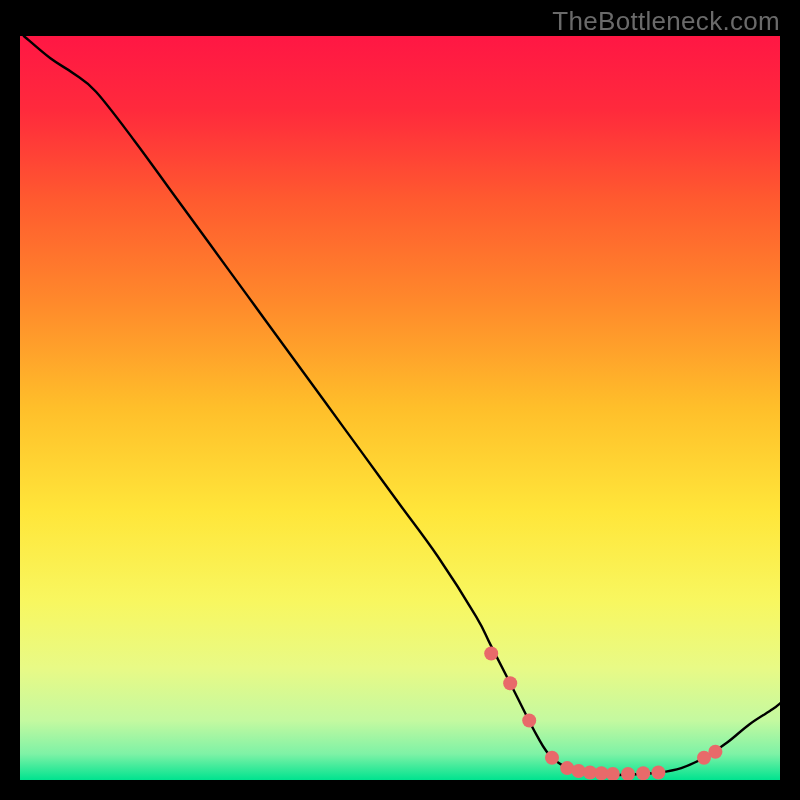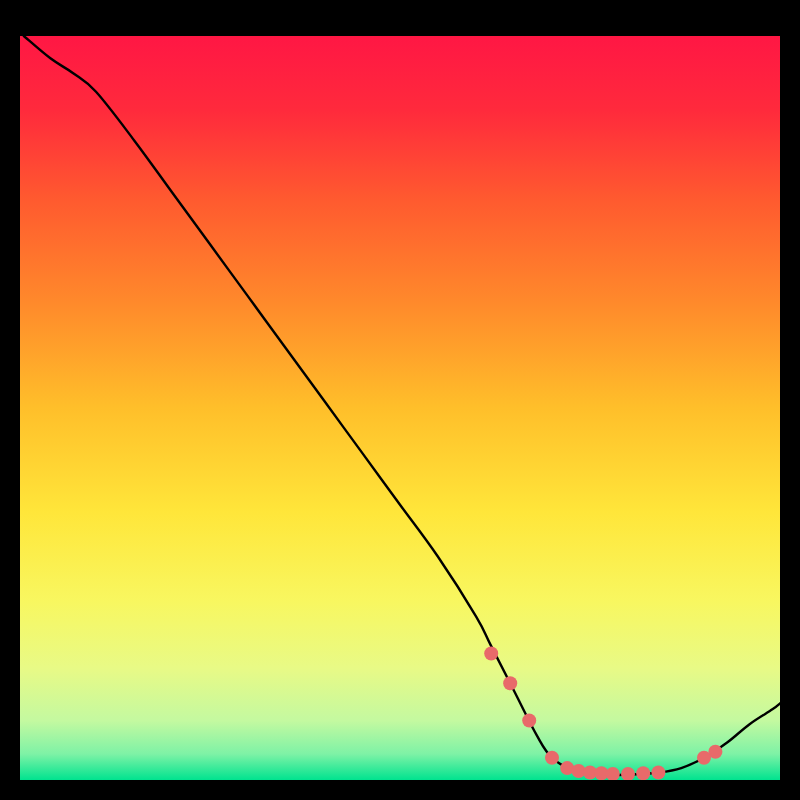--- a/index.html
+++ b/index.html
@@ -26,20 +26,21 @@
     width: 760px;
     height: 744px;
     background: transparent;
   }
   svg { display: block; }
 </style>
 </head>
 <body>
 
 <div class="frame">
+  <div class="watermark">TheBottleneck.com</div>
 
   <div class="plot-wrap">
     <svg id="plot-svg" width="760" height="744" viewBox="0 0 760 744">
       <defs>
         <linearGradient id="bg-grad" x1="0" y1="0" x2="0" y2="1">
             <stop offset="0.00%" stop-color="#ff1744"></stop>
             <stop offset="10.00%" stop-color="#ff2a3c"></stop>
             <stop offset="22.00%" stop-color="#ff5a2f"></stop>
             <stop offset="36.00%" stop-color="#ff8a2b"></stop>
             <stop offset="50.00%" stop-color="#ffbf2a"></stop>

